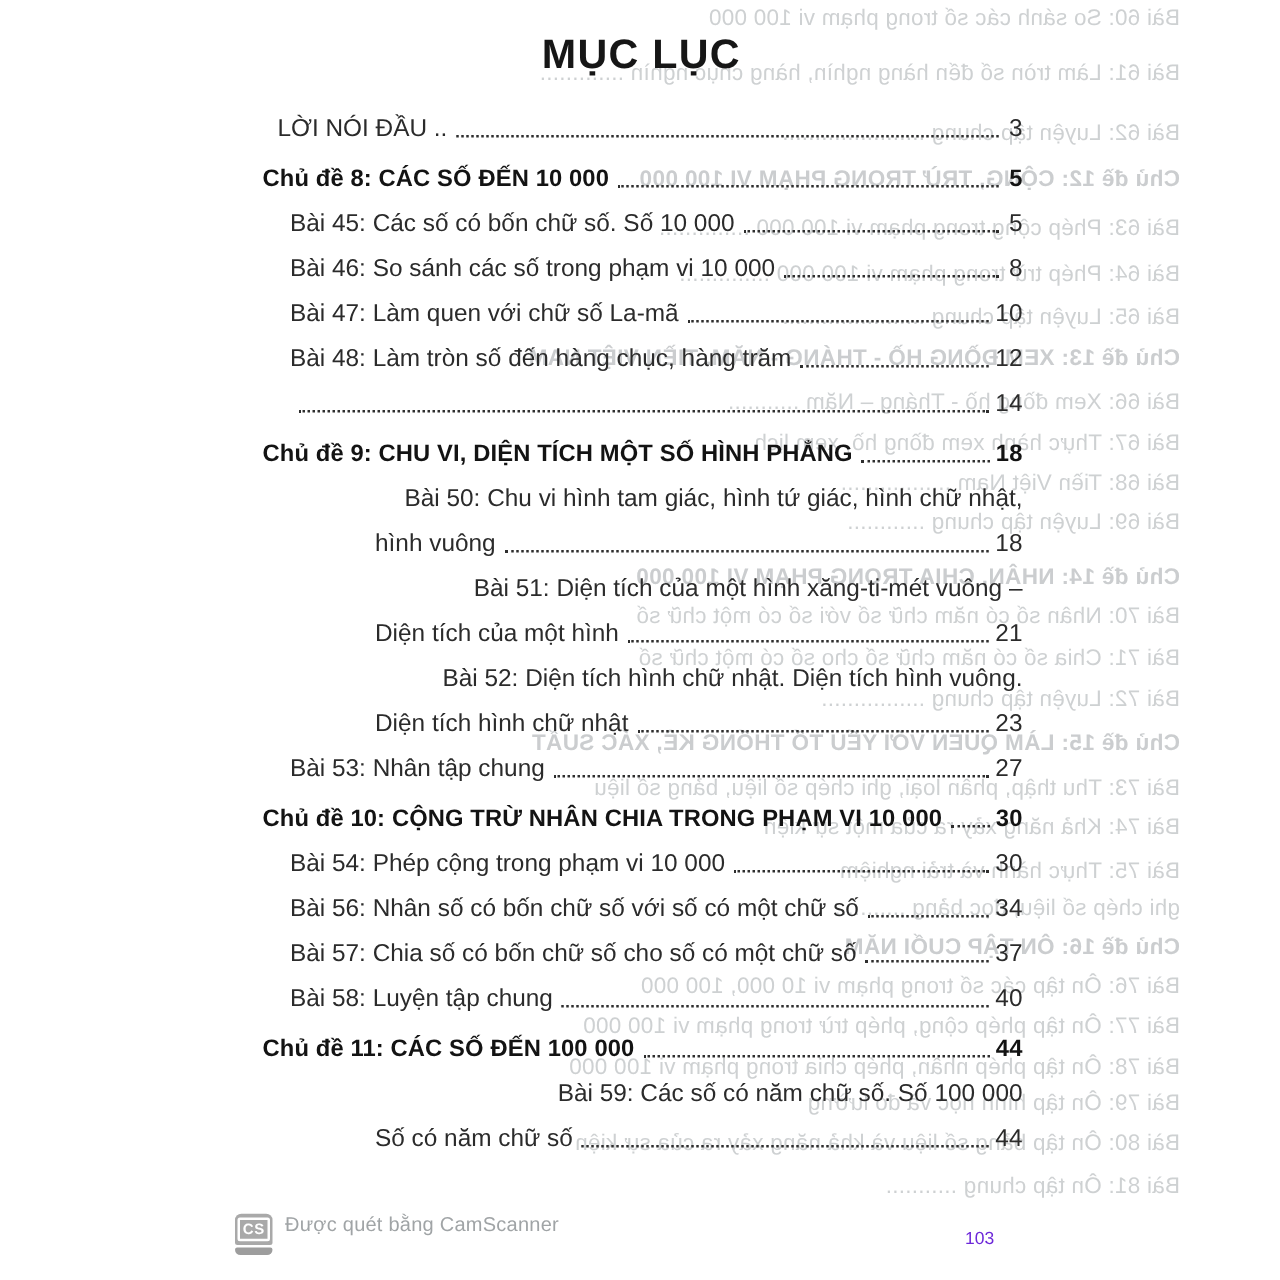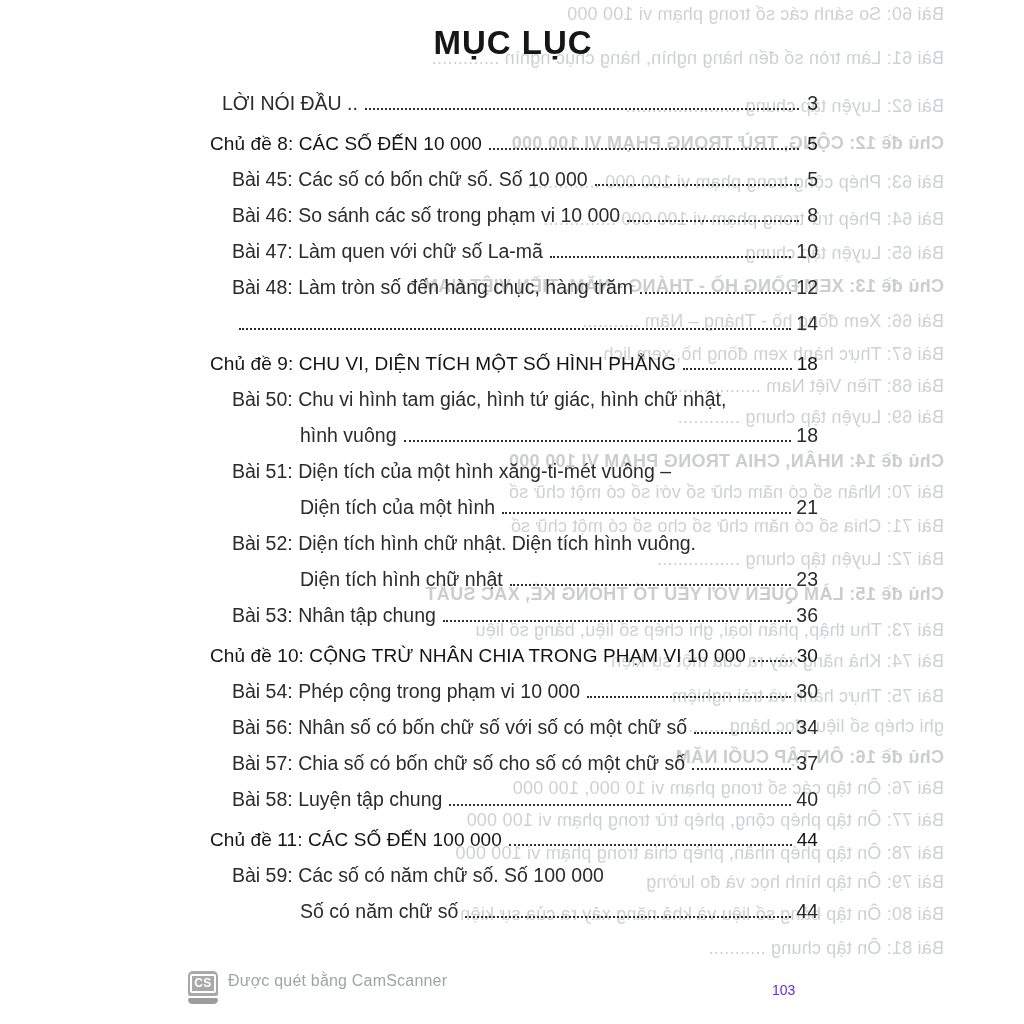--- a/index.html
+++ b/index.html
@@ -20,24 +20,24 @@
   .bleed-line.b{font-weight:700;letter-spacing:.3px;color:#c2c5c7;}
   
   .title{
     position:absolute;top:24px;left:210px;width:606px;margin:0;
     text-align:center;font-size:33px;font-weight:700;letter-spacing:1px;color:#161616;
   }
   
   .toc{position:absolute;top:84px;left:210px;width:608px;}
   .row{
     display:flex;align-items:flex-end;height:36px;
-    font-size:19.5px;color:#2b2b2b;
+    font-size:19.5px;color:#2b2b2b;justify-content:flex-end;
   }
   .row.front{padding-left:12px;}
-  .row.chapter{font-weight:400;color:#131313;font-size:19px;margin-top:4px;letter-spacing:.1px;}
+  .row.chapter{font-weight:700;color:#131313;font-size:19px;margin-top:4px;letter-spacing:.1px;}
   .row.lesson{padding-left:22px;}
   .row.cont{padding-left:90px;}
   .lab{white-space:nowrap;padding-bottom:5px;}
   .leader{
     flex:1;min-width:8px;height:0;
     border-bottom:2.5px dotted #2e2e2e;
     margin:0 5px 10px 7px;
   }
   .pg{padding-bottom:5px;min-width:14px;text-align:right;}
   
@@ -162,21 +162,21 @@
         <span class="lab">Bài 52: Diện tích hình chữ nhật. Diện tích hình vuông.</span>
       </div>
       <div class="row cont">
         <span class="lab">Diện tích hình chữ nhật</span>
         <span class="leader"></span>
         <span class="pg">23</span>
       </div>
       <div class="row lesson">
         <span class="lab">Bài 53: Nhân tập chung</span>
         <span class="leader"></span>
-        <span class="pg">36</span>
+        <span class="pg">27</span>
       </div>
       <div class="row chapter">
         <span class="lab">Chủ đề 10: CỘNG TRỪ NHÂN CHIA TRONG PHẠM VI 10 000</span>
         <span class="leader"></span>
         <span class="pg">30</span>
       </div>
       <div class="row lesson">
         <span class="lab">Bài 54: Phép cộng trong phạm vi 10 000</span>
         <span class="leader"></span>
         <span class="pg">30</span>

